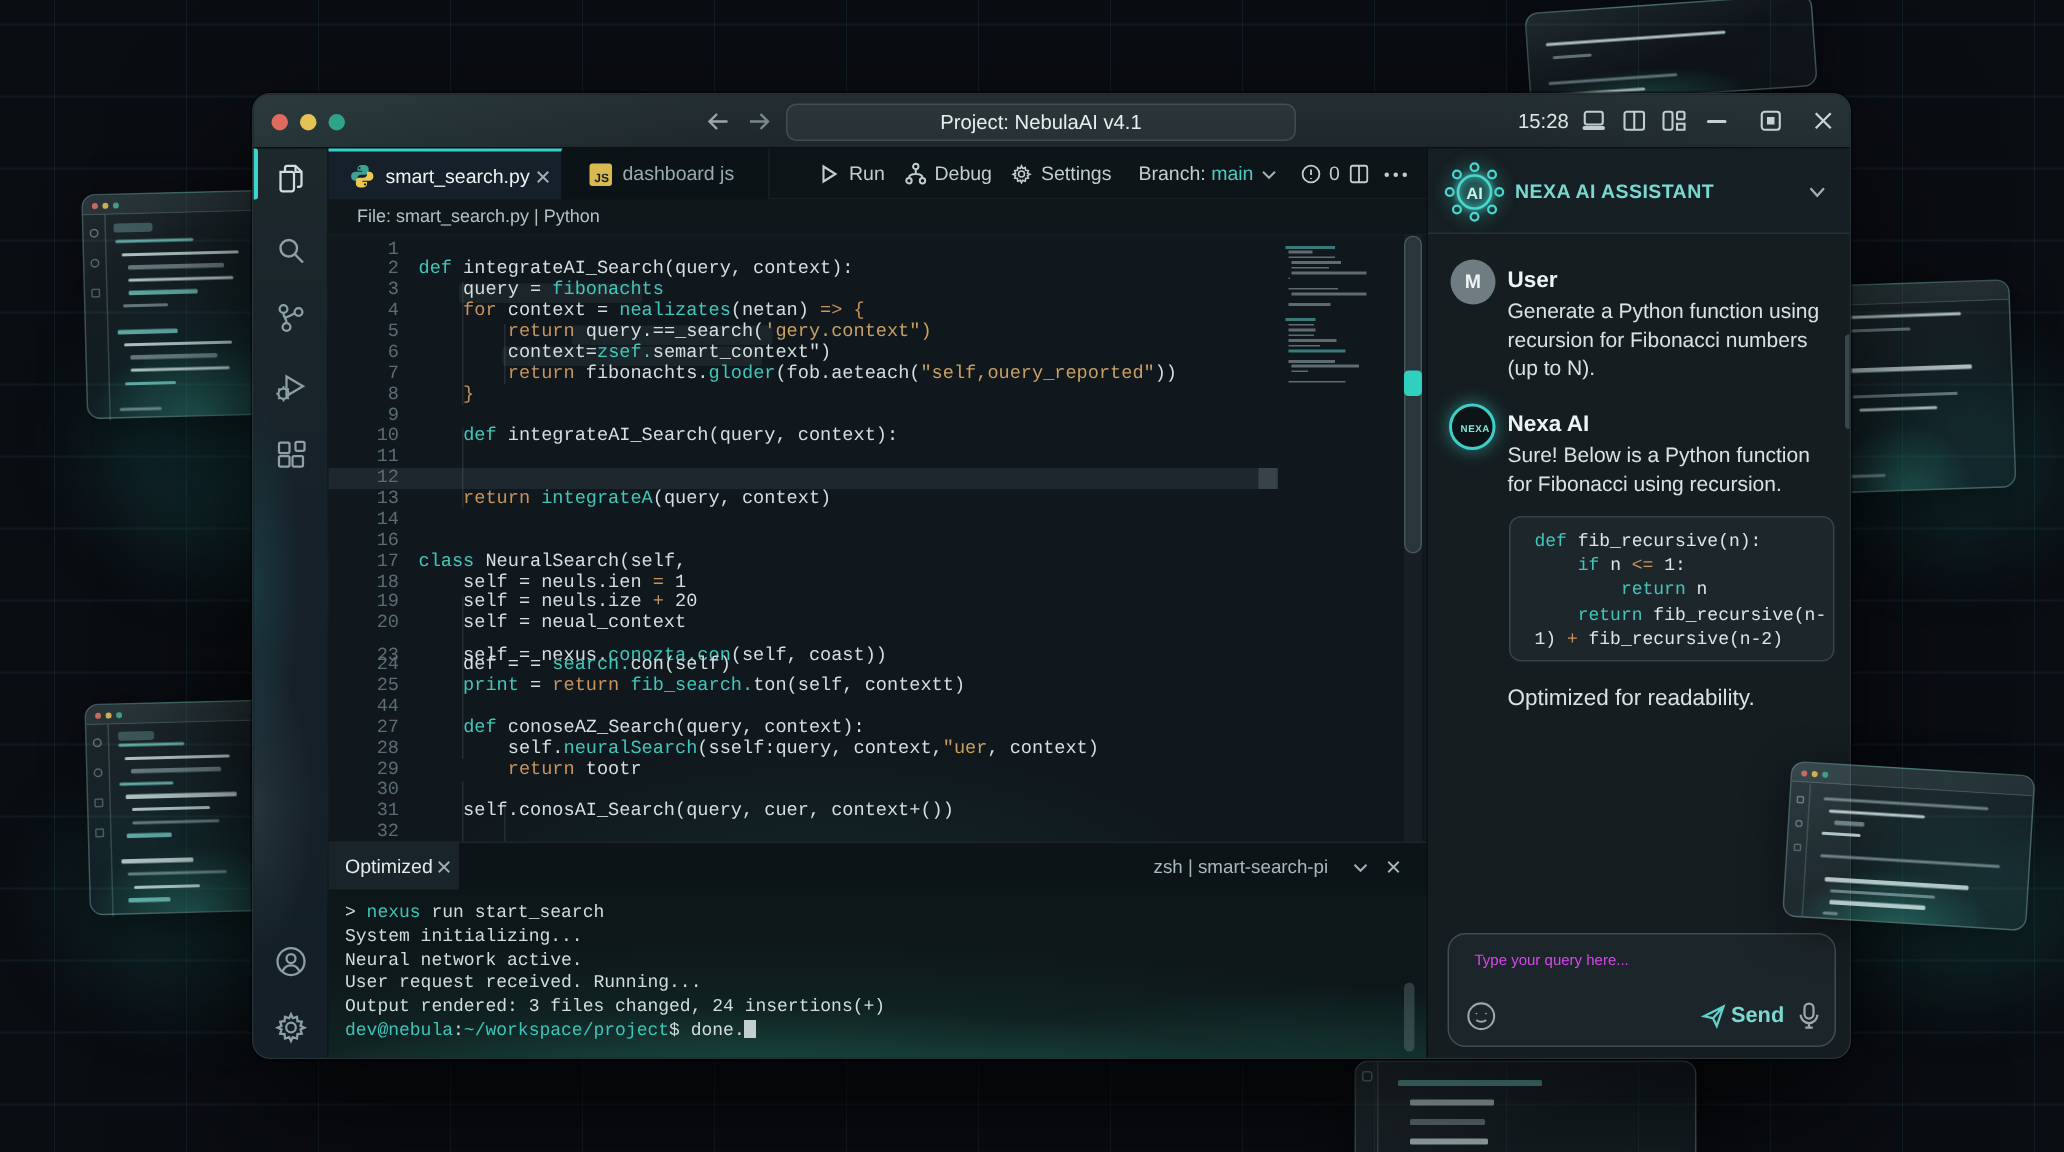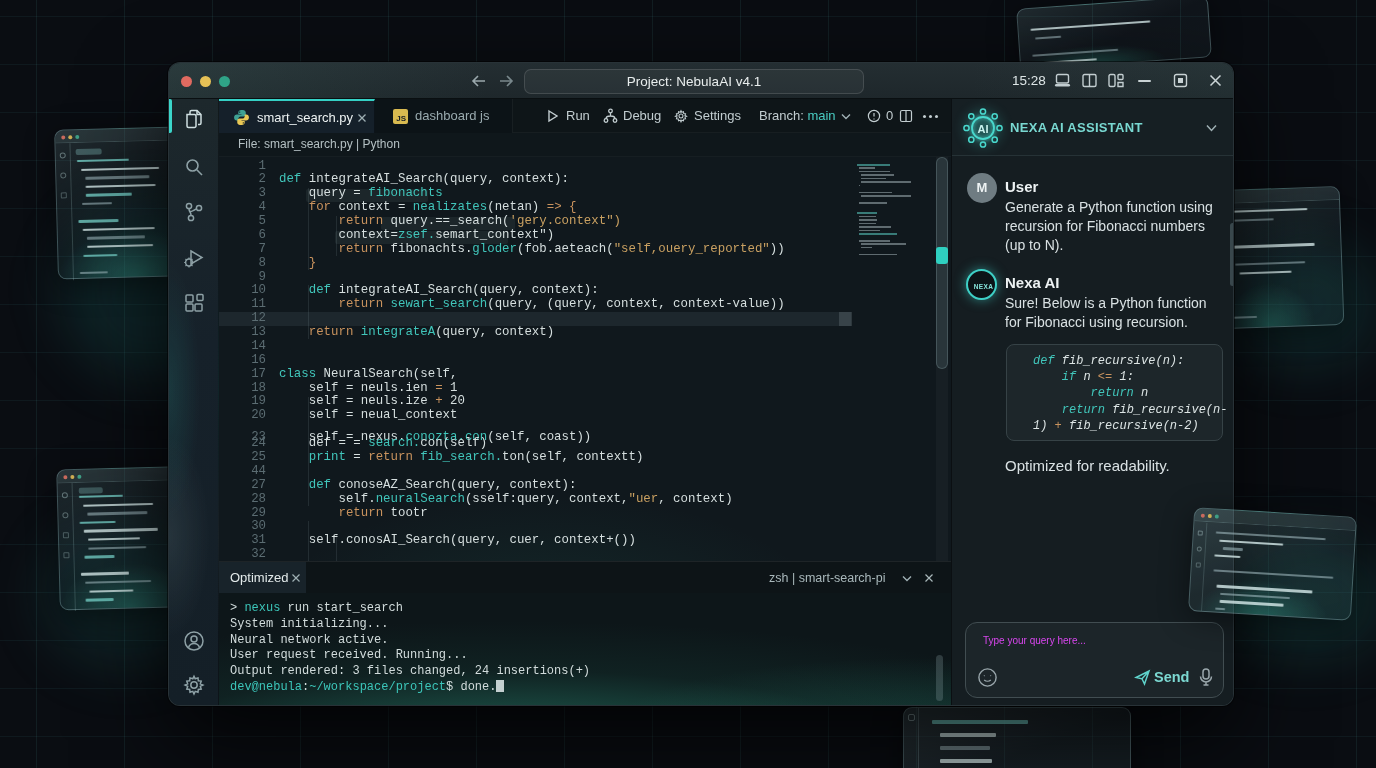--- a/index.html
+++ b/index.html
@@ -59,22 +59,22 @@
 .tl .k { color:#3cc6ba; }
 .cur { display:inline-block; width:7.2px; height:12px; background:#c3cfcf; vertical-align:-2px; }
 .aipanel { position:absolute; left:782px; top:36px; width:284px; height:608px; background:#151d21;
   border-left:1px solid rgba(0,0,0,0.45); }
 .aihead { position:absolute; left:0; top:0; width:284px; height:57px;
   background:#161f23; border-bottom:1px solid #263236; }
 .msgname { position:absolute; left:53px; color:#edf2f3; font-size:15px; font-weight:bold; }
 .msgtxt { position:absolute; left:53px; color:#d9e1e3; font-size:14px; line-height:18.8px; }
 .codeblock { position:absolute; left:54px; top:245px; width:217px; height:97px; background:#1d262a;
   border:1px solid #364246; border-radius:8px; }
-.cbl { position:absolute; left:26px; font-family:"Liberation Mono",monospace; font-size:12px;
-  line-height:16.4px; white-space:pre; color:#dde5e5;font-style:italic; }
+.cbl { position:absolute; left:16px; font-family:"Liberation Mono",monospace; font-size:12px;
+  line-height:16.4px; white-space:pre; color:#dde5e5; }
 .inputbox { position:absolute; left:13px; top:523px; width:259px; height:76px; border-radius:12px;
   background:#1c2529; border:1.5px solid #414d51; }
 svg { display:block; }
 </style>
 </head>
 <body>
 <div class="grid"></div>
 
 <div class="glow" style="left:60px;top:200px;width:180px;height:180px;background:rgba(38,150,140,0.17)"></div>
 <div class="glow" style="left:40px;top:520px;width:170px;height:150px;background:rgba(38,150,140,0.15)"></div>
@@ -332,21 +332,21 @@
 <div class="cl" style="top:96.50px"><span class="ln">1</span><span class="ct"></span></div>
 <div class="cl" style="top:110.38px"><span class="ln">2</span><span class="ct"><span class="k">def</span><span>&nbsp;integrateAI_Search(query,&nbsp;context):</span></span></div>
 <div class="cl" style="top:124.26px"><span class="ln">3</span><span class="ct"><span>&nbsp;&nbsp;&nbsp;&nbsp;query&nbsp;=&nbsp;</span><span class="k">fibonachts</span></span></div>
 <div class="cl" style="top:138.14px"><span class="ln">4</span><span class="ct"><span class="o">&nbsp;&nbsp;&nbsp;&nbsp;for</span><span>&nbsp;context&nbsp;=&nbsp;</span><span class="k">nealizates</span><span>(netan)&nbsp;</span><span class="o">=&gt;&nbsp;{</span></span></div>
 <div class="cl" style="top:152.02px"><span class="ln">5</span><span class="ct"><span class="o">&nbsp;&nbsp;&nbsp;&nbsp;&nbsp;&nbsp;&nbsp;&nbsp;return</span><span>&nbsp;query.==_search(</span><span class="s">'gery.context")</span></span></div>
 <div class="cl" style="top:165.90px"><span class="ln">6</span><span class="ct"><span>&nbsp;&nbsp;&nbsp;&nbsp;&nbsp;&nbsp;&nbsp;&nbsp;context=</span><span class="k">zsef.</span><span>semart_context")</span></span></div>
 <div class="cl" style="top:179.78px"><span class="ln">7</span><span class="ct"><span class="o">&nbsp;&nbsp;&nbsp;&nbsp;&nbsp;&nbsp;&nbsp;&nbsp;return</span><span>&nbsp;fibonachts.</span><span class="k">gloder</span><span>(fob.aeteach(</span><span class="s">"self,ouery_reported"</span><span>))</span></span></div>
 <div class="cl" style="top:193.66px"><span class="ln">8</span><span class="ct"><span class="o">&nbsp;&nbsp;&nbsp;&nbsp;}</span></span></div>
 <div class="cl" style="top:207.54px"><span class="ln">9</span><span class="ct"></span></div>
 <div class="cl" style="top:221.42px"><span class="ln">10</span><span class="ct"><span>&nbsp;&nbsp;&nbsp;&nbsp;</span><span class="k">def</span><span>&nbsp;integrateAI_Search(query,&nbsp;context):</span></span></div>
-<div class="cl" style="top:235.30px"><span class="ln">11</span><span class="ct"><span class="o">&nbsp;&nbsp;&nbsp;&nbsp;&nbsp;&nbsp;&nbsp;&nbsp;return</span><span>&nbsp;</span><span class="k">sewart_search</span><span>(query,&nbsp;(query,&nbsp;context,&nbsp;context-value))</span></span></div>
+<div class="cl" style="top:235.30px"><span class="ln">11</span></div>
 <div class="cl" style="top:249.18px"><span class="ln">12</span><span class="ct"></span></div>
 <div class="cl" style="top:263.06px"><span class="ln">13</span><span class="ct"><span class="o">&nbsp;&nbsp;&nbsp;&nbsp;return</span><span>&nbsp;</span><span class="k">integrateA</span><span>(query,&nbsp;context)</span></span></div>
 <div class="cl" style="top:276.94px"><span class="ln">14</span><span class="ct"></span></div>
 <div class="cl" style="top:290.82px"><span class="ln">16</span><span class="ct"></span></div>
 <div class="cl" style="top:304.70px"><span class="ln">17</span><span class="ct"><span class="k">class</span><span>&nbsp;NeuralSearch(self,</span></span></div>
 <div class="cl" style="top:318.58px"><span class="ln">18</span><span class="ct"><span>&nbsp;&nbsp;&nbsp;&nbsp;self&nbsp;=&nbsp;neuls.ien&nbsp;</span><span class="o">=</span><span>&nbsp;1</span></span></div>
 <div class="cl" style="top:332.46px"><span class="ln">19</span><span class="ct"><span>&nbsp;&nbsp;&nbsp;&nbsp;self&nbsp;=&nbsp;neuls.ize&nbsp;</span><span class="o">+</span><span>&nbsp;20</span></span></div>
 <div class="cl" style="top:346.34px"><span class="ln">20</span><span class="ct"><span>&nbsp;&nbsp;&nbsp;&nbsp;self&nbsp;=&nbsp;neual_context</span></span></div>
 <div class="cl" style="top:368px"><span class="ln">23</span><span class="ct"><span>&nbsp;&nbsp;&nbsp;&nbsp;self&nbsp;=&nbsp;nexus.</span><span class="k">conozta.con</span><span>(self,&nbsp;coast))</span></span></div>
 <div class="cl" style="top:374.10px"><span class="ln">24</span><span class="ct"><span>&nbsp;&nbsp;&nbsp;&nbsp;def&nbsp;=&nbsp;=&nbsp;</span><span class="k">search.</span><span>con(self)</span></span></div>

